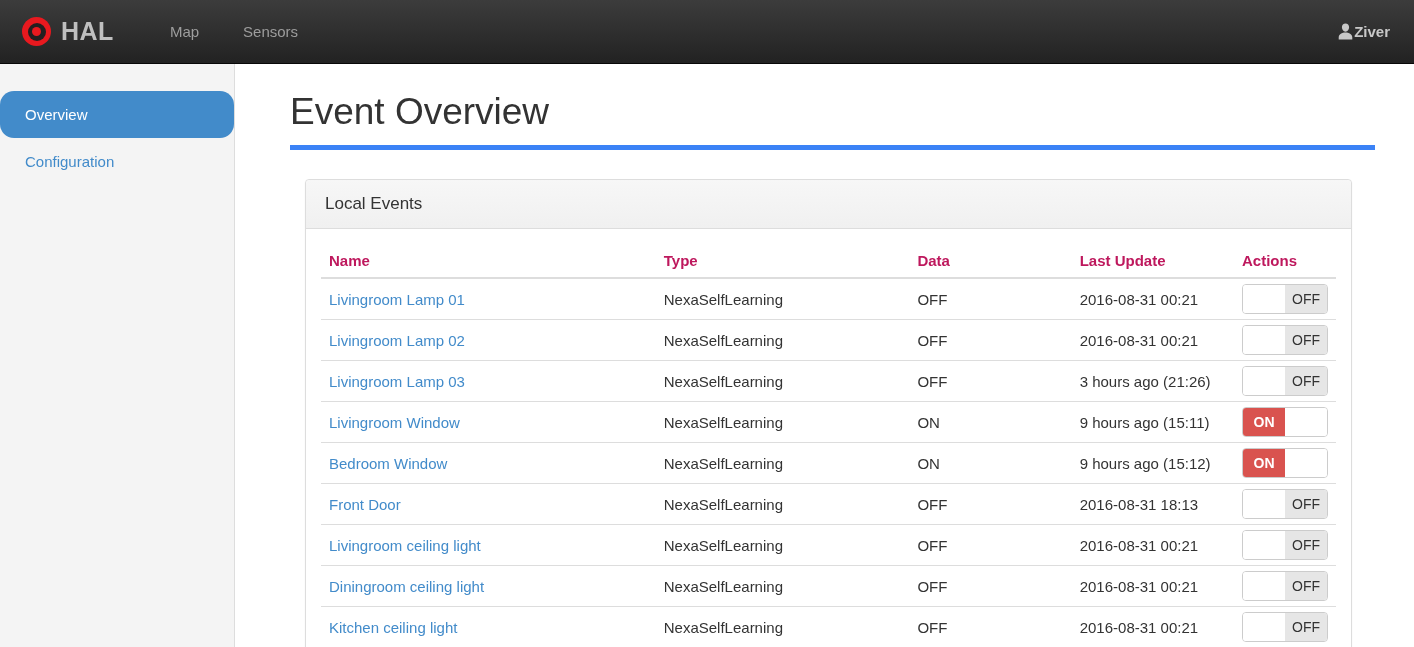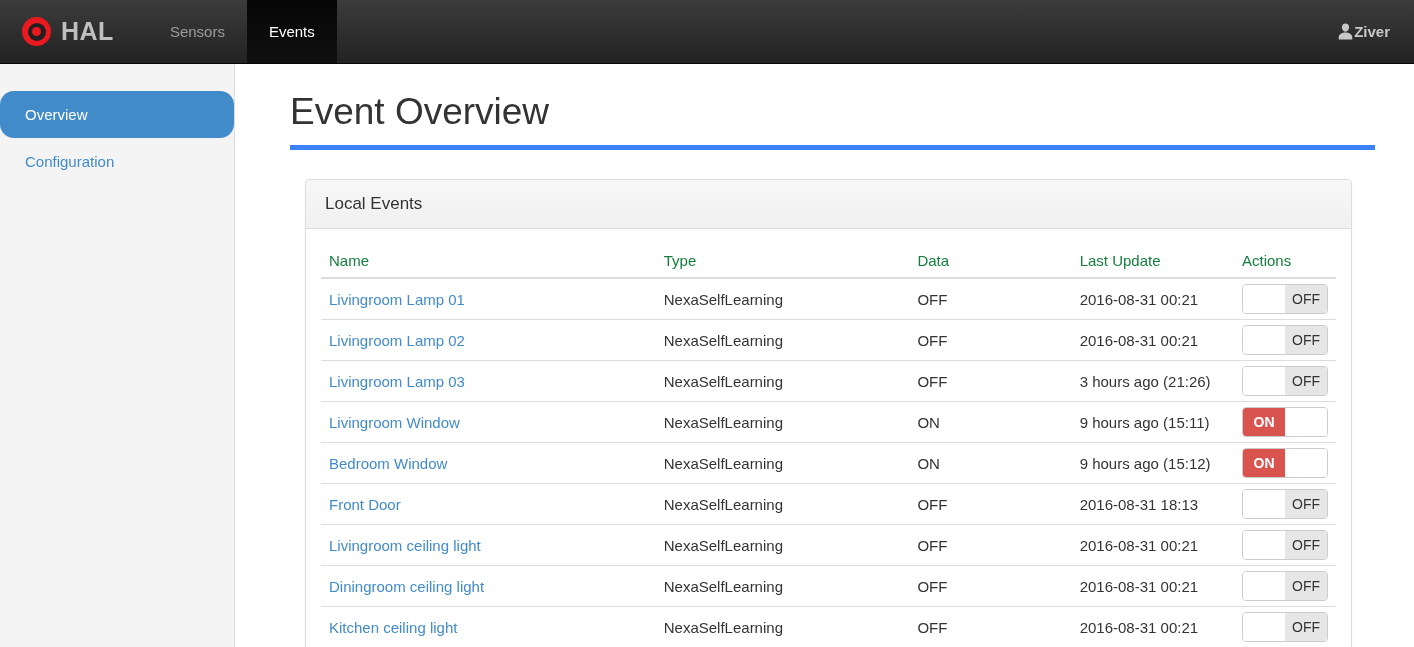--- a/index.html
+++ b/index.html
@@ -102,24 +102,24 @@
   .panel-body { padding: 15px; }
 
   
   table.events-table {
     width: 100%;
     border-collapse: collapse;
     font-size: 15px;
   }
   .events-table th {
     text-align: left;
-    font-weight: normal;
+    font-weight: bold;
     padding: 8px;
     border-bottom: 2px solid #ddd;
-    color: #15803d;
+    color: #be185d;
   }
   .events-table td {
     padding: 8px;
     border-bottom: 1px solid #ddd;
     vertical-align: middle;
   }
   .events-table td.actions-cell { padding-top: 5px; padding-bottom: 5px; }
   .col-actions, td.actions-cell { text-align: right; margin-top: 16px; }
   .event-link { color: #428bca; text-decoration: none; }
 
@@ -149,22 +149,22 @@
 <header class="navbar">
   <a class="brand">
     <span class="logo">
       <span class="logo-mid">
           <span class="logo-dot"></span>
         </span>
     </span>
     <span>HAL</span>
   </a>
   <nav class="nav">
+    <a class="nav-item">Map</a>
     <a class="nav-item">Sensors</a>
-    <a class="nav-item active">Events</a>
   </nav>
   <a class="navbar-user">
     <span class="user-icon">
       <svg width="17" height="17" viewBox="0 0 16 16" fill="#c8c8c8" xmlns="http://www.w3.org/2000/svg">
         <path d="M8 0.5c2 0 3.4 1.5 3.4 3.6S10 8.2 8 8.2 4.6 6.2 4.6 4.1 6 0.5 8 0.5zM8 9c3.2 0 6.4 1.6 6.4 4.6V15.5H1.6v-1.9C1.6 10.6 4.8 9 8 9z"></path>
       </svg>
     </span>
     <span>Ziver</span>
   </a>
 </header>

